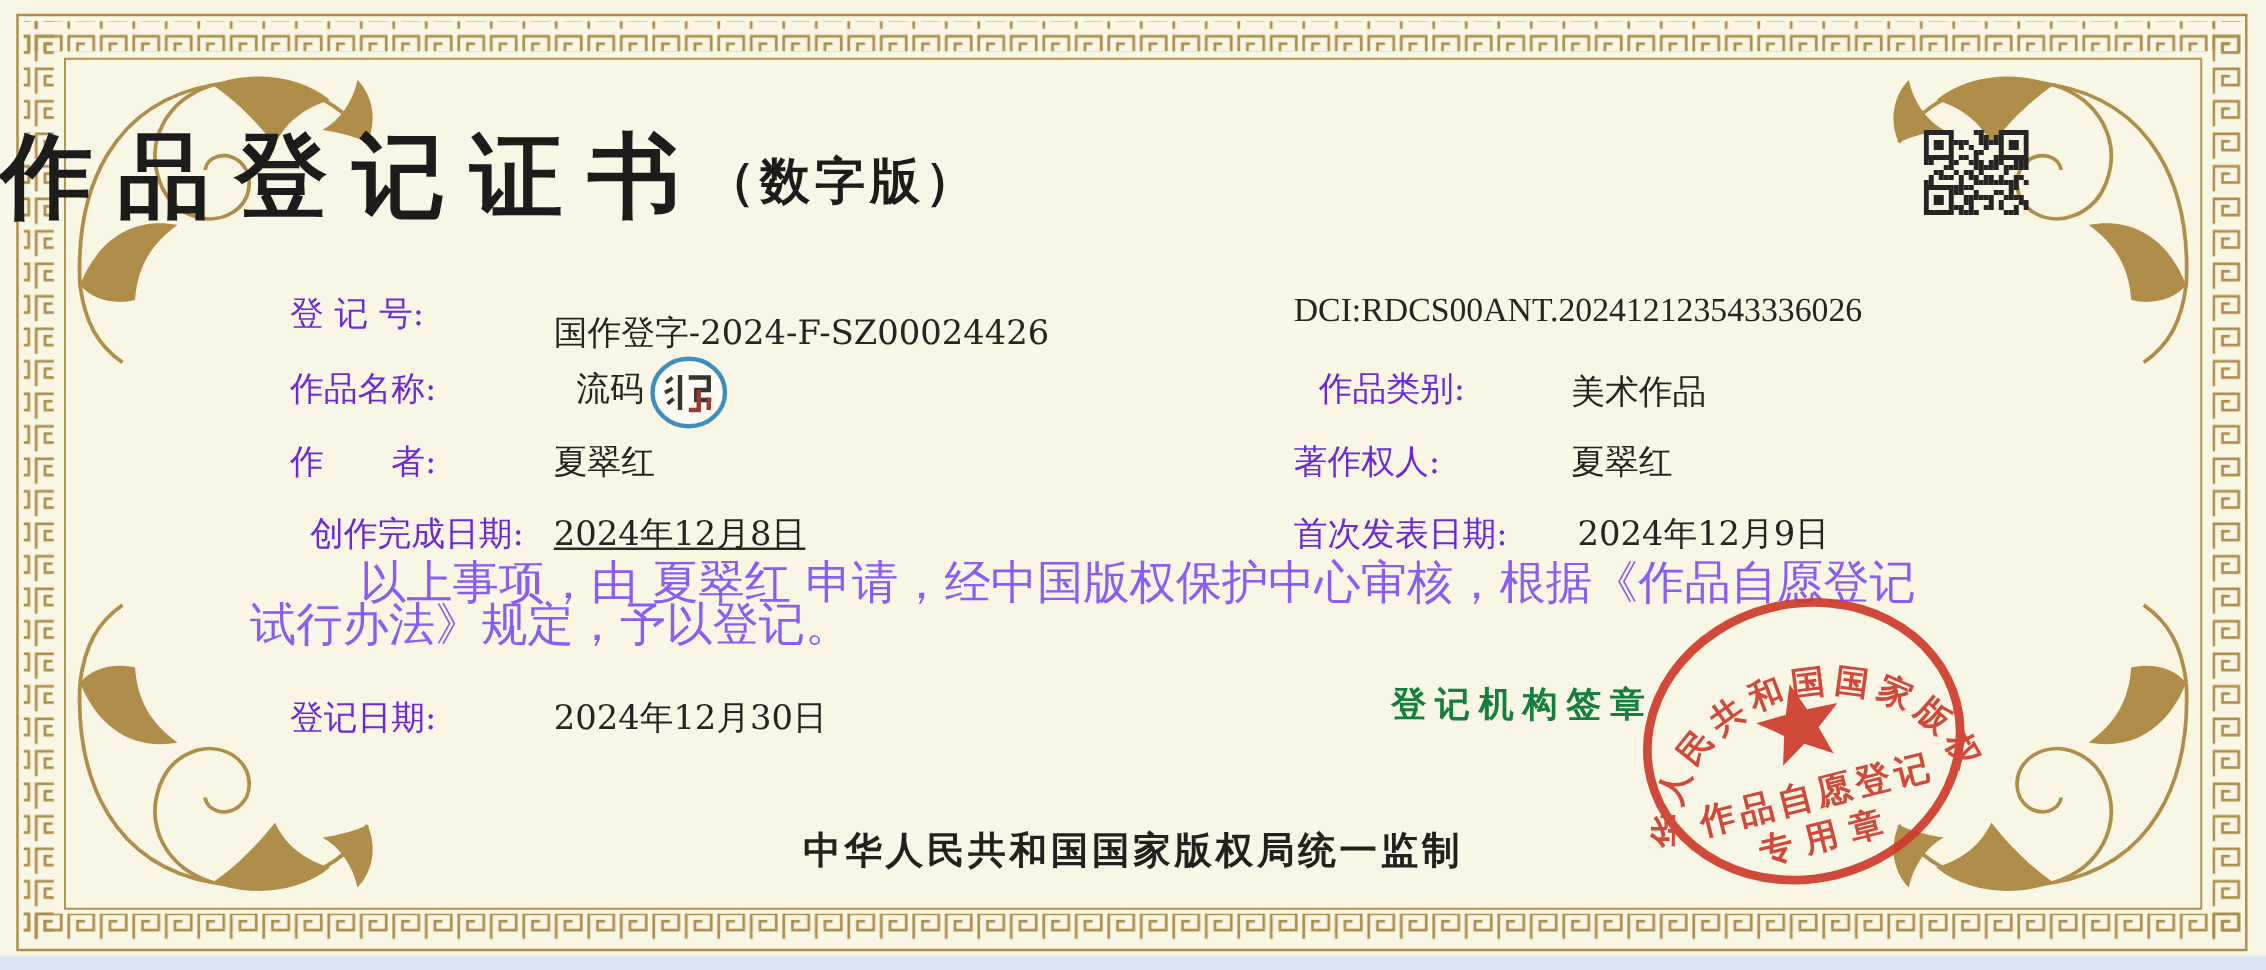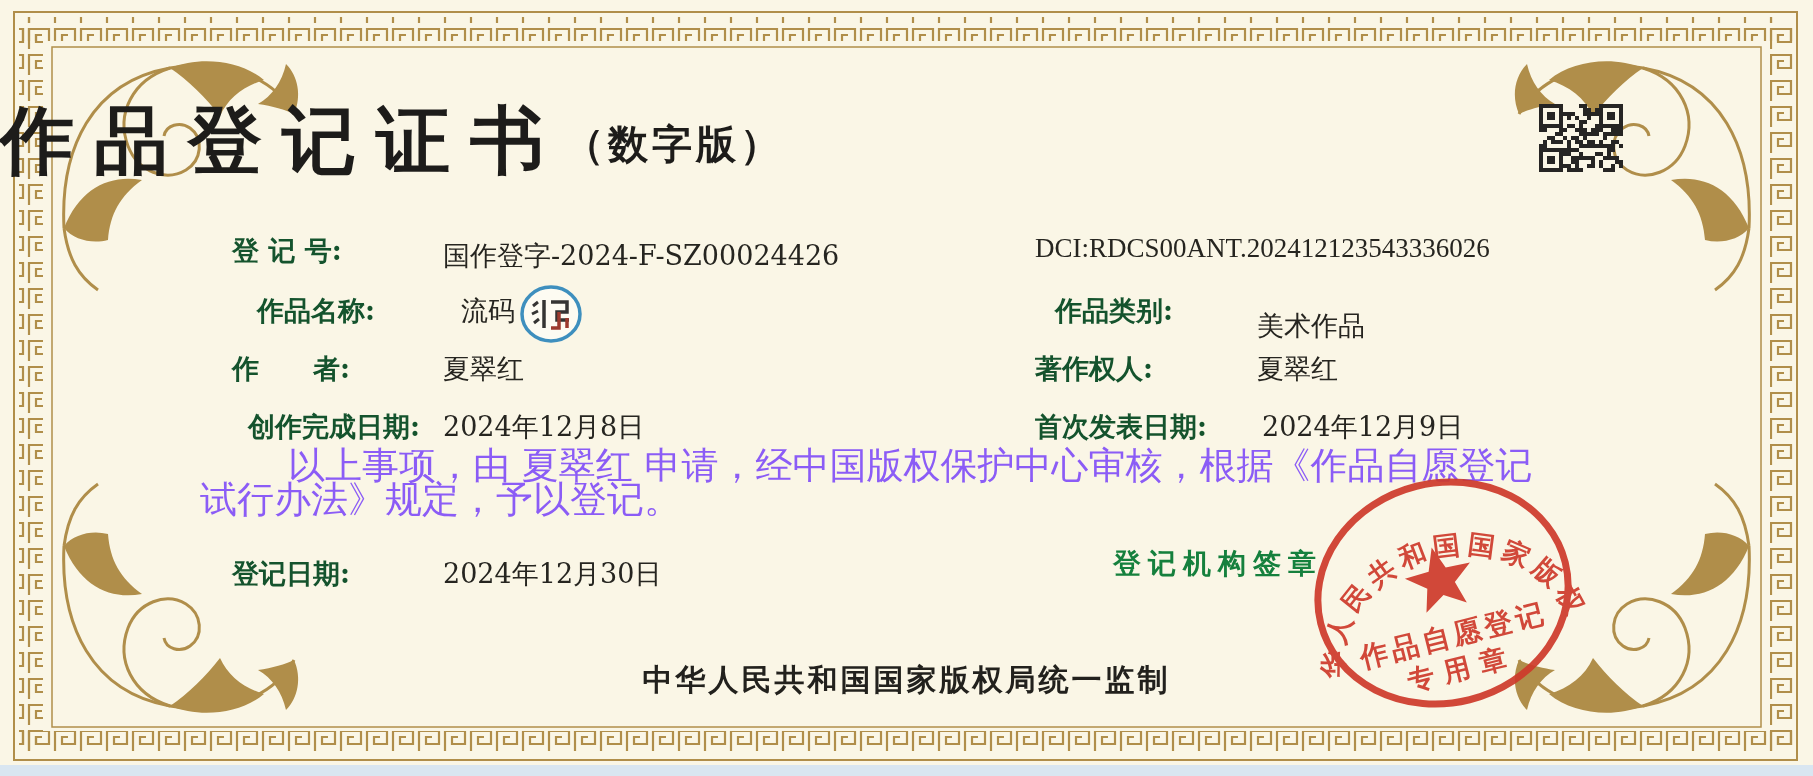--- a/index.html
+++ b/index.html
@@ -7,21 +7,21 @@
     width:1813px;height:776px;position:relative;overflow:hidden;
     background:#faf6e6;
     font-family:"DejaVu Serif","Liberation Serif",serif;
     color:#2b2a26;
   }
   .frame-svg{position:absolute;left:0;top:0;pointer-events:none;}
   .title-wrap{position:absolute;left:0;top:92px;width:1813px;text-align:left;white-space:nowrap;}
   .title-main{font-size:74px;font-weight:bold;letter-spacing:20px;color:#1d1c1a;}
   .title-suffix{font-size:40px;font-weight:bold;letter-spacing:4px;color:#1d1c1a;vertical-align:8px;}
   .row{position:absolute;white-space:nowrap;font-size:27px;}
-  .lbl{font-weight:bold;color:#14532d;}
+  .lbl{font-weight:normal;color:#6d28d9;}
   .val{color:#262520;}
   .statement{
     position:absolute;left:200px;top:449px;width:1368px;
     font-size:37px;line-height:34px;text-indent:88px;color:#8b5cf6;
   }
   .footer-line{
     position:absolute;left:0;top:660px;width:1813px;text-align:center;
     font-size:30px;font-weight:bold;letter-spacing:3px;color:#22211d;
   }
   .seal-caption{
@@ -195,67 +195,67 @@
     <rect x="64" y="4" width="16" height="16" fill="#faf6e6"></rect>
     <rect x="68" y="8" width="8" height="8" fill="#262524"></rect>
     <rect x="0" y="44" width="24" height="24" fill="#262524"></rect>
     <rect x="4" y="48" width="16" height="16" fill="#faf6e6"></rect>
     <rect x="8" y="52" width="8" height="8" fill="#262524"></rect>
   </svg>
 
 <div class="row" style="left:232px;top:233px;">
   <span class="lbl">登 记 号:</span>
 </div>
-<div class="row" style="left:443px;top:238px;">
+<div class="row" style="left:443px;top:248px;">
   <span class="val">国作登字-2024-F-SZ00024426</span>
 </div>
 <div class="row" style="left:1035px;top:233px;font-family:Liberation Serif, serif;">
   <span class="val">DCI:RDCS00ANT.202412123543336026</span>
 </div>
 
-<div class="row" style="left:232px;top:293px;margin-left:25px;">
+<div class="row" style="left:232px;top:293px;">
   <span class="lbl">作品名称:</span>
 </div>
 <div class="row" style="left:461px;top:293px;">
   <span class="val">流码</span>
 </div>
 
 <svg class="logo-badge" viewBox="0 0 64 64">
   <ellipse cx="32" cy="32" rx="29" ry="27" fill="#fdfbf2" stroke="#3E8FBE" stroke-width="3.5"></ellipse>
   <path d="M14,24 l5,-4 M13,32 l6,-3 M15,41 l5,-4" stroke="#353433" stroke-width="3" fill="none"></path>
   <path d="M25,18 v28" stroke="#353433" stroke-width="3.5" fill="none"></path>
   <path d="M32,20 h16 v10 h-10 v8 h12" stroke="#353433" stroke-width="3.5" fill="none"></path>
   <path d="M40,30 v16 h-8" stroke="#9c3a2e" stroke-width="3.5" fill="none"></path>
   <path d="M48,36 v10" stroke="#9c3a2e" stroke-width="3.5" fill="none"></path>
 </svg>
 
 <div class="row" style="left:1035px;top:293px;margin-left:20px;">
   <span class="lbl">作品类别:</span>
 </div>
-<div class="row" style="left:1257px;top:308px;">
+<div class="row" style="left:1257px;top:295px;">
   <span class="val">美术作品</span>
 </div>
 
 <div class="row" style="left:232px;top:351px;">
   <span class="lbl">作　　者:</span>
 </div>
 <div class="row" style="left:443px;top:351px;">
   <span class="val">夏翠红</span>
 </div>
 <div class="row" style="left:1035px;top:351px;">
   <span class="lbl">著作权人:</span>
 </div>
 <div class="row" style="left:1257px;top:351px;">
   <span class="val">夏翠红</span>
 </div>
 
 <div class="row" style="left:248px;top:409px;">
   <span class="lbl">创作完成日期:</span>
 </div>
-<div class="row" style="left:443px;top:409px;">
+<div class="row" style="left:443px;top:409px;text-decoration:underline;">
   <span class="val">2024年12月8日</span>
 </div>
 <div class="row" style="left:1035px;top:409px;">
   <span class="lbl">首次发表日期:</span>
 </div>
 <div class="row" style="left:1262px;top:409px;">
   <span class="val">2024年12月9日</span>
 </div>
 
 <div class="statement">以上事项，由 夏翠红 申请，经中国版权保护中心审核，根据《作品自愿登记试行办法》规定，予以登记。</div>

